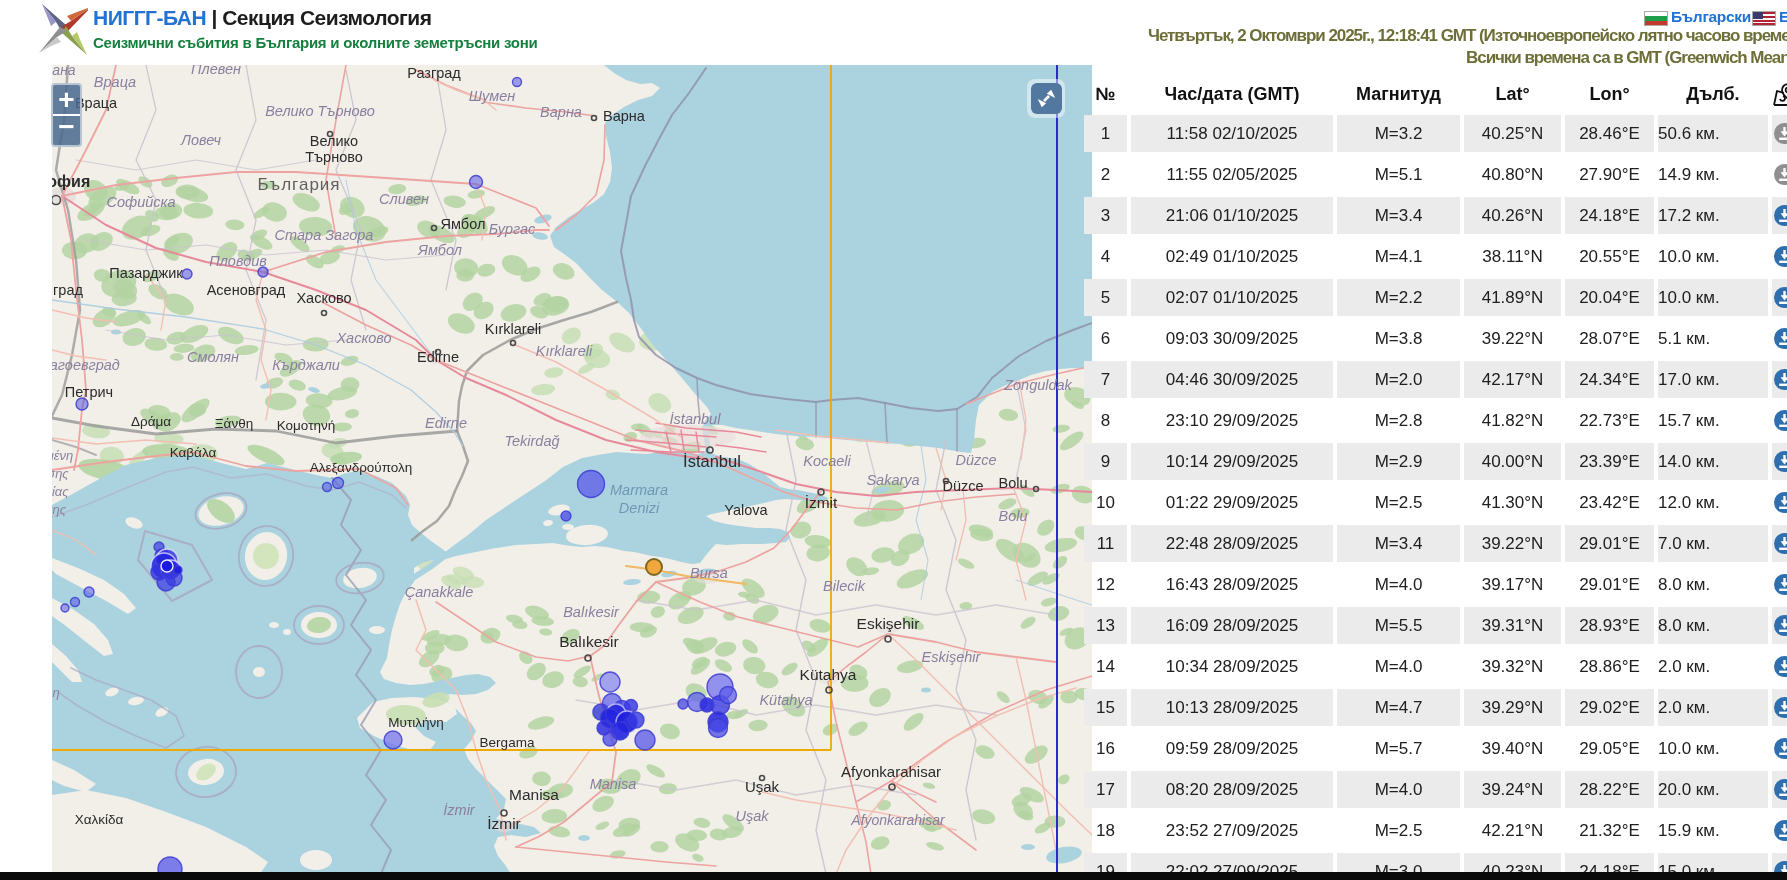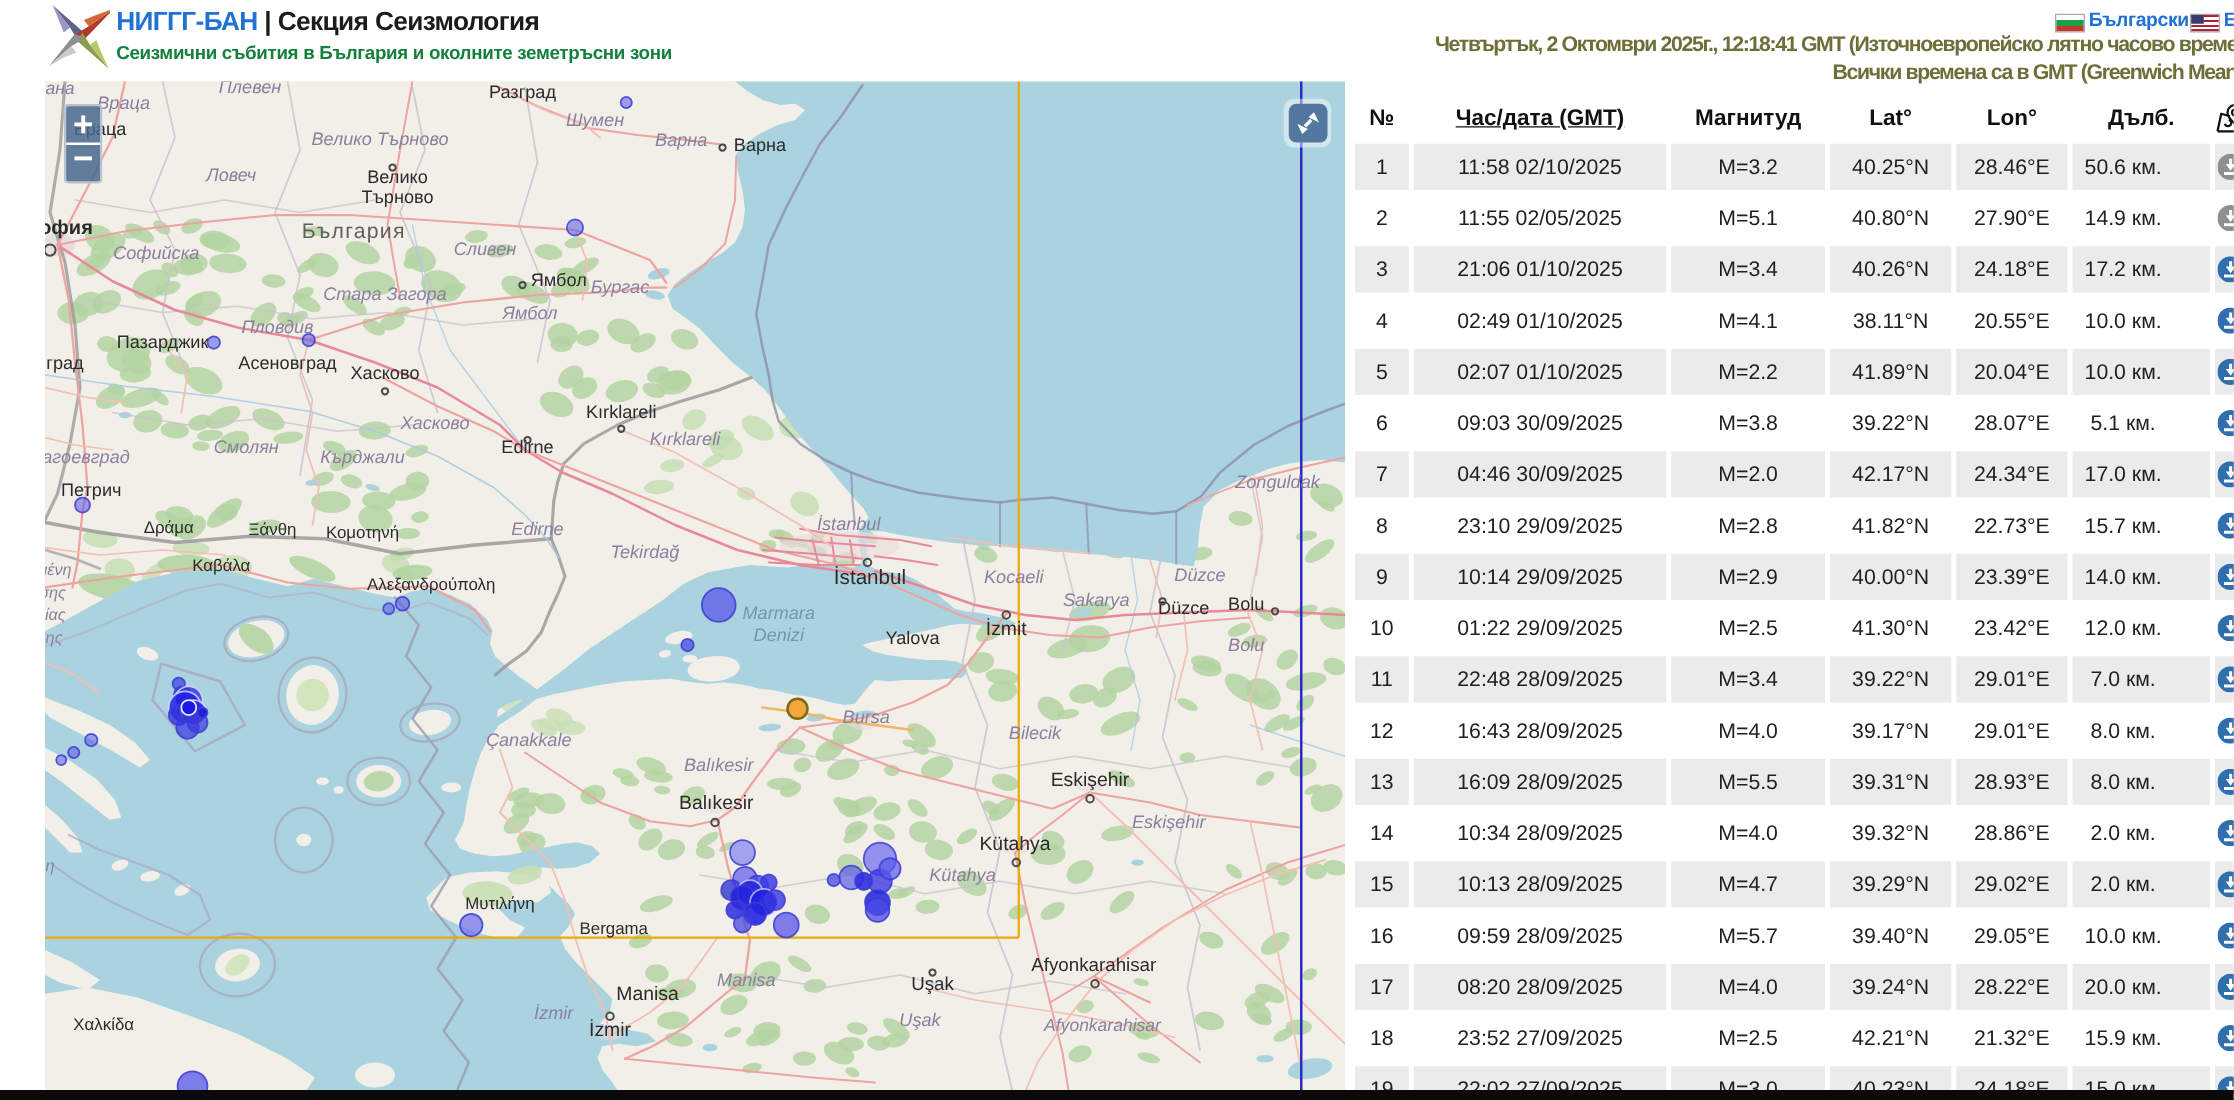--- a/index.html
+++ b/index.html
@@ -6,35 +6,35 @@
 font-family:"Liberation Sans",sans-serif;}
 #page{position:relative;width:1787px;height:880px;overflow:hidden;}
 .abs{position:absolute;}
 #title{left:93px;top:6px;font-size:21px;letter-spacing:-0.5px;font-weight:bold;color:#1c1c1c;white-space:nowrap;}
 #title .blue{color:#2272d4;}
 #subtitle{left:93px;top:34px;font-size:15px;letter-spacing:-0.25px;font-weight:bold;color:#15803d;white-space:nowrap;}
 #langs{left:1644px;top:8px;width:160px;height:20px;font-size:15.5px;letter-spacing:-0.3px;font-weight:bold;color:#2272d4;white-space:nowrap;}
 .flag{display:inline-block;vertical-align:-2px;width:22px;height:13px;border:1px solid #aaa;}
 #date1{left:1148px;top:26px;font-size:17px;letter-spacing:-1.05px;font-weight:bold;color:#6d6e38;white-space:nowrap;}
 #date2{left:1466px;top:48px;font-size:17px;letter-spacing:-1.05px;font-weight:bold;color:#6d6e38;white-space:nowrap;}
-#map{left:36px;top:65px;width:1040px;height:809px;overflow:hidden;background:#fef9c3;}
+#map{left:52px;top:65px;width:1040px;height:809px;overflow:hidden;background:#f97316;}
 #zoomctl{left:51px;top:83px;width:31px;height:64px;background:rgba(73,104,141,0.85);
 border:2px solid rgba(255,255,255,0.55);border-radius:4px;box-sizing:border-box;}
 #zoomctl .zline{position:absolute;left:0;right:0;top:29px;height:2px;background:#fff;}
 #zoomctl .zp{position:absolute;width:100%;text-align:center;color:#fff;font-weight:bold;}
 #fsouter{left:1027px;top:79px;width:38px;height:39px;background:rgba(255,255,255,0.45);border-radius:8px;}
 #fsbtn{left:1031px;top:83px;width:31px;height:31px;background:#53789f;border-radius:6px;}
 #blackbar{left:0;top:872px;width:1787px;height:8px;background:#0a0a0a;}
 #tbl{left:1080px;top:74px;width:724px;}
 table{border-collapse:separate;border-spacing:4px;table-layout:fixed;width:720px;font-family:"Liberation Sans",sans-serif;}
 th{font-size:18px;font-weight:bold;color:#111;height:33px;padding:0;white-space:nowrap;}
 td{font-size:17px;color:#202020;height:37px;padding:0;text-align:center;white-space:nowrap;}
 tr.g td{background:#ebebeb;}
-td.dep{text-align:center;padding-right:29px;}
-.c1{width:43px;} .c2{width:202px;text-decoration:underline;} .c3{width:123px;} .c4{width:97px;} .c5{width:89px;} .c6{width:110px;} .c7{width:24px;}
+td.dep{text-align:left;padding-right:29px;}
+.c1{width:43px;} .c2{width:202px;} .c3{width:123px;} .c4{width:97px;} .c5{width:89px;} .c6{width:110px;} .c7{width:24px;}
 .ico{position:relative;}
 </style>
 </head>
 <body>
 <div id="page">
 
   <svg class="abs" style="left:38px;top:3px" width="50" height="54" viewBox="0 0 50 54">
     <g transform="translate(26,26)">
       <g id="dart">
         <polygon points="-22,-25 2,-4 -2,3 -8,-7" fill="#5c6384"></polygon>

